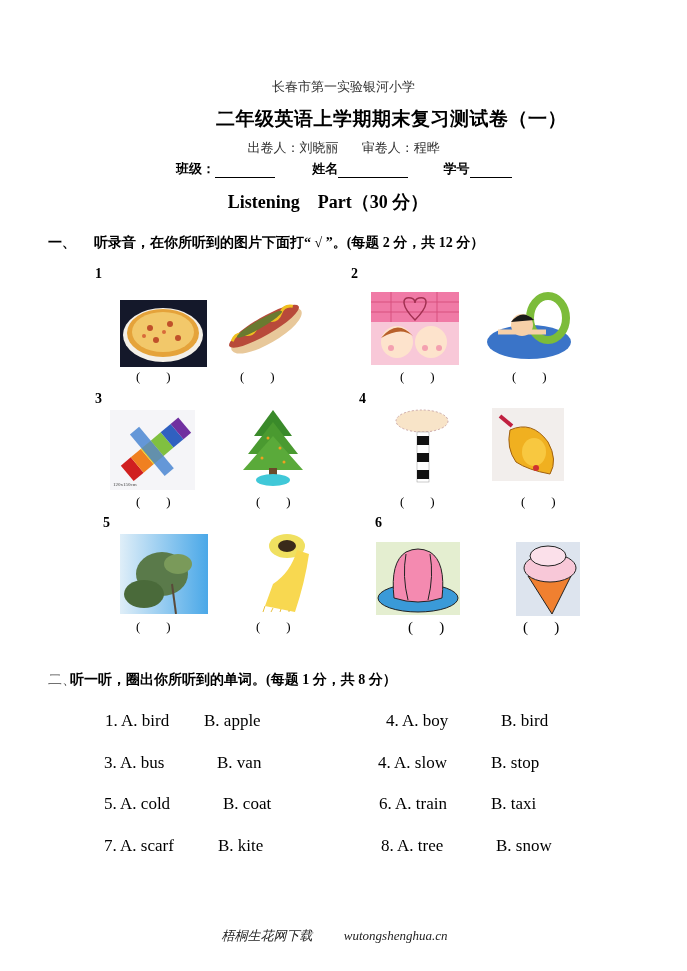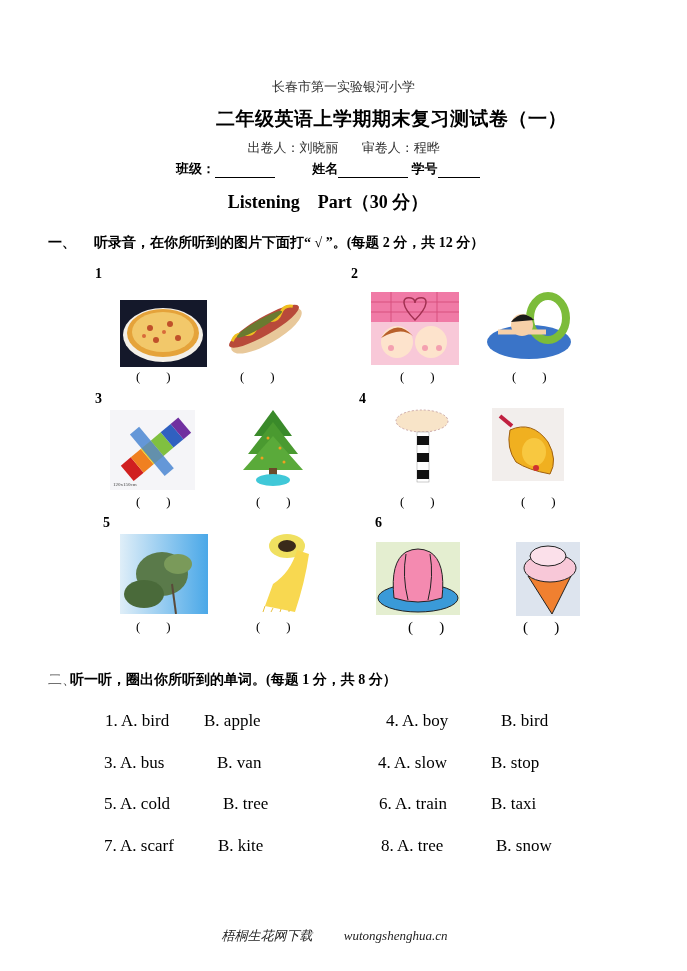--- a/index.html
+++ b/index.html
@@ -28,21 +28,21 @@
 
 <div class="abs school">长春市第一实验银河小学</div>
 <div class="abs title">二年级英语上学期期末复习测试卷（一）</div>
 <div class="abs authors">
   <span>出卷人：刘晓丽</span>
   <span>审卷人：程晔</span>
 </div>
 <div class="abs info">
   <span class="lbl">班级：</span><span class="line" style="width:60px"></span>
   <span class="lbl" style="margin-left:34px">姓名</span><span class="line" style="width:70px"></span>
-  <span class="lbl" style="">学号</span><span class="line" style="width:42px"></span>
+  <span class="lbl" style="margin-left:32px">学号</span><span class="line" style="width:42px"></span>
 </div>
 
 <div class="abs part" style="white-space:pre">Listening    Part（30 分）</div>
 
 <div class="abs sec" style="top:234px;left:48px;">
   <span class="num">一、</span><span>听录音，在你所听到的图片下面打“ √ ”。(每题 2 分，共 12 分）</span>
 </div>
 
 <div class="abs qnum" style="top:266px;left:95px;">1</div>
 <div class="pic" style="top:300px;left:120px;width:87px;height:67px;background:#14182a;">
@@ -206,21 +206,21 @@
 <div class="word" style="top:711px;left:204px;">B. apple</div>
 <div class="word" style="top:711px;left:386px;">4. A. boy</div>
 <div class="word" style="top:711px;left:501px;">B. bird</div>
 
 <div class="word" style="top:753px;left:104px;">3. A. bus</div>
 <div class="word" style="top:753px;left:217px;">B. van</div>
 <div class="word" style="top:753px;left:378px;">4. A. slow</div>
 <div class="word" style="top:753px;left:491px;font-family:Liberation Serif, serif;">B. stop</div>
 
 <div class="word" style="top:794px;left:104px;">5. A. cold</div>
-<div class="word" style="top:794px;left:223px;">B. tree</div>
+<div class="word" style="top:794px;left:223px;">B. coat</div>
 <div class="word" style="top:794px;left:379px;">6. A. train</div>
 <div class="word" style="top:794px;left:491px;">B. taxi</div>
 
 <div class="word" style="top:836px;left:104px;">7. A. scarf</div>
 <div class="word" style="top:836px;left:218px;">B. kite</div>
 <div class="word" style="top:836px;left:381px;">8. A. tree</div>
 <div class="word" style="top:836px;left:496px;">B. snow</div>
 
 <div class="abs footer">
   <span>梧桐生花网下载</span>

